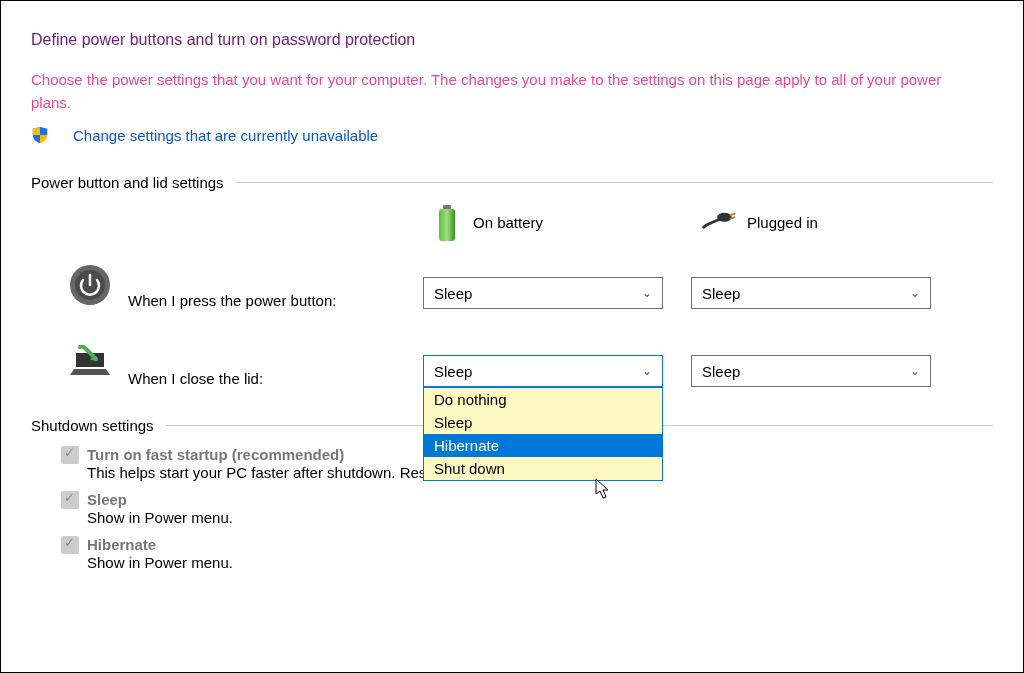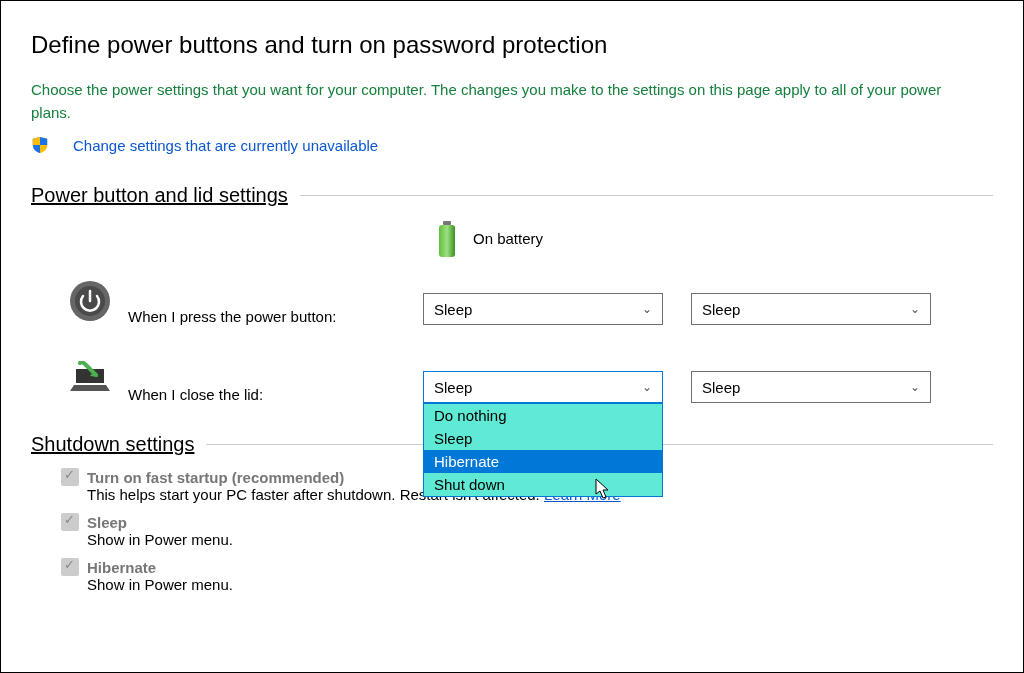--- a/index.html
+++ b/index.html
@@ -8,27 +8,27 @@
       font-size: 15px;
       color: #000;
       background: #fff;
       width: 1024px;
       height: 673px;
       padding: 30px 30px 0 30px;
       border: 1px solid #000;
       position: relative;
     }
     .title {
-      color: #000000;
-      font-size: 24px;
+      color: #701a75;
+      font-size: 16px;
       font-weight: 400;
       margin-bottom: 20px;
     }
     .description {
-      color: #15803d;
+      color: #ec4899;
       font-size: 15px;
       line-height: 1.5;
       margin-bottom: 12px;
       max-width: 940px;
     }
     .uac-line {
       display: flex;
       align-items: center;
       gap: 24px;
       margin-bottom: 30px;
@@ -43,24 +43,23 @@
     .link-text { color: #0b57d0; cursor: pointer; }
     .link-text.underline { text-decoration: underline; }
     .section { margin-bottom: 20px; }
     .section-header {
       display: flex;
       align-items: center;
       gap: 12px;
       margin-bottom: 12px;
     }
     .section-label {
-      font-size: 20px;
+      font-size: 15px;
       color: #000;
       white-space: nowrap;
-      text-decoration: underline;
     }
     .section-divider {
       flex: 1;
       height: 1px;
       background: #ccc;
     }
     .columns-header {
       display: flex;
       align-items: center;
       padding-left: 400px;
@@ -119,42 +118,42 @@
     .chevron {
       font-size: 12px;
       color: #555;
     }
     .dropdown-list {
       position: absolute;
       top: 31px;
       left: -1px;
       width: 240px;
       border: 1px solid #0078d7;
-      background: #5eead4;
+      background: #fef9c3;
       z-index: 10;
     }
     .dropdown-item {
       padding: 3px 10px;
       font-size: 15px;
       cursor: pointer;
     }
     .dropdown-item.highlighted {
       background: #0078d7;
       color: #fff;
     }
     .shutdown-settings {
       margin-top: 16px;
     }
     .shutdown-item {
       padding-left: 30px;
       margin-bottom: 10px;
     }
     .chk-line {
       display: flex;
-      align-items: center;
+      align-items: flex-start;
       gap: 8px;
     }
     .checkbox-disabled {
       width: 18px;
       height: 18px;
       background: #ccc;
       border-radius: 2px;
       position: relative;
       display: inline-block;
     }
@@ -222,20 +221,31 @@
             <linearGradient id="bg" x1="0" y1="0" x2="1" y2="0">
               <stop offset="0%" stop-color="#5fbf3f"></stop>
               <stop offset="50%" stop-color="#9fe082"></stop>
               <stop offset="100%" stop-color="#3a8f1f"></stop>
             </linearGradient>
           </defs>
         </svg>
       </span>
       <span class="col-label">On battery</span>
     </div>
+    <div class="col">
+      <span class="plug-icon">
+        <svg viewBox="0 0 40 24">
+          <path d="M2 20 Q6 16 12 14 L22 10" stroke="#333" stroke-width="3" fill="none"></path>
+          <ellipse cx="26" cy="8" rx="8" ry="5" fill="#333"></ellipse>
+          <line x1="32" y1="6" x2="38" y2="4" stroke="#b08030" stroke-width="2"></line>
+          <line x1="32" y1="10" x2="38" y2="8" stroke="#b08030" stroke-width="2"></line>
+        </svg>
+      </span>
+      <span class="col-label">Plugged in</span>
+    </div>
   </div>
 
   <div class="setting-row">
     <div class="row-icon">
       <svg class="power-button-svg" width="44" height="44" viewBox="0 0 44 44">
         <circle class="outer" cx="22" cy="22" r="20"></circle>
         <circle class="inner" cx="22" cy="22" r="15"></circle>
         <path d="M22 12 V22 M15 17 A9 9 0 1 0 29 17" stroke="#fff" stroke-width="2.5" fill="none" stroke-linecap="round"></path>
       </svg>
     </div>

